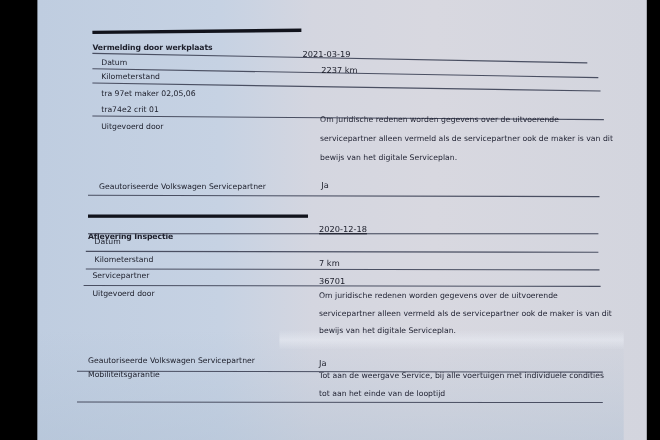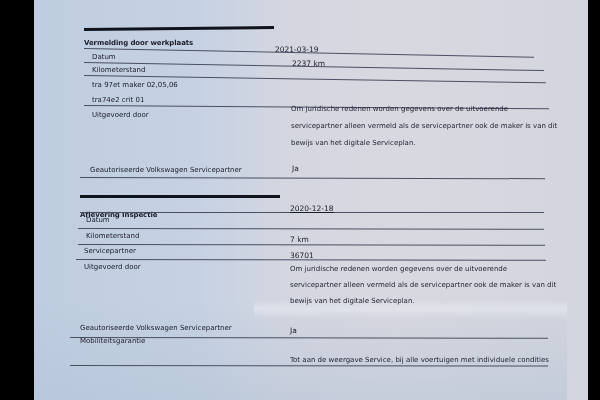--- a/index.html
+++ b/index.html
@@ -77,15 +77,16 @@
   <div class="abs lbl" style="left:50px; top:263px;">Uitgevoerd door</div>
   <div class="abs para" style="left:256px; top:261px;">Om juridische redenen worden gegevens over de uitvoerende</div>
   <div class="abs para" style="left:256px; top:277px;">servicepartner alleen vermeld als de servicepartner ook de maker is van dit</div>
   <div class="abs para" style="left:256px; top:293px;">bewijs van het digitale Serviceplan.</div>
 
   <div class="abs lbl" style="left:46px; top:324px;">Geautoriseerde Volkswagen Servicepartner</div>
   <div class="abs val" style="left:256px; top:326px;">Ja</div>
   <div class="line" style="left:36px; top:337px; width:478px; transform:rotate(0.1deg);"></div>
 
   <div class="abs lbl" style="left:46px; top:337px;">Mobiliteitsgarantie</div>
-  <div class="abs para" style="left:256px; top:352px;">Tot aan de weergave Service, bij alle voertuigen met individuele condities</div>
+  <div class="abs para" style="left:256px; top:334px;">Tot aan de weergave Service, bij alle voertuigen met individuele condities</div>
+  <div class="abs para" style="left:256px; top:350px;">tot aan het einde van de looptijd</div>
   <div class="line" style="left:36px; top:365px; width:478px; transform:rotate(0.05deg);"></div>
 </div>
 
 </body></html>

